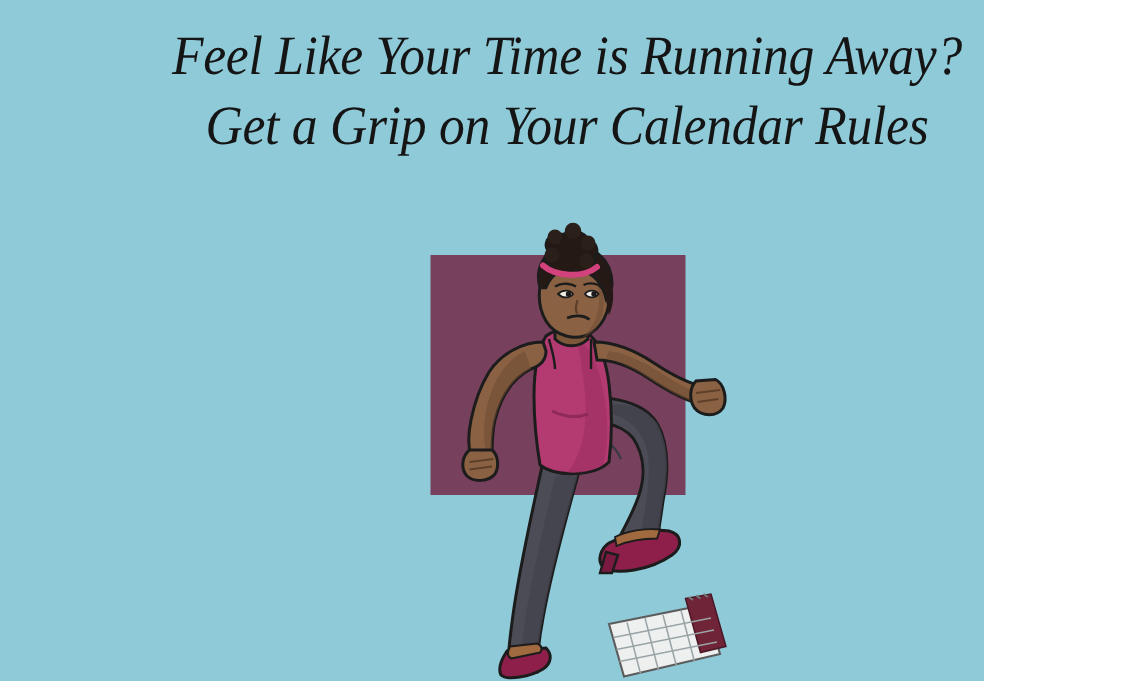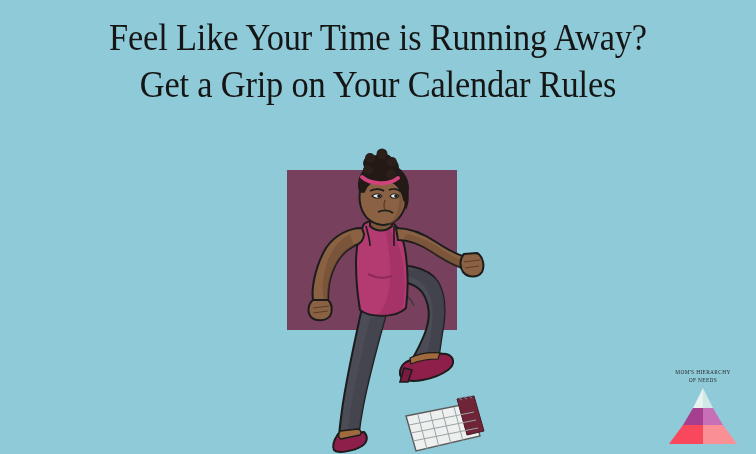--- a/index.html
+++ b/index.html
@@ -2,24 +2,25 @@
 <html><head>
 <meta charset="utf-8">
 <style>
   html, body {
     margin: 0;
     padding: 0;
     background: #ffffff;
   }
   #graphic {
     position: relative;
-    width: 756px;
+    width: 656px;
     height: 454px;
     overflow: hidden;
     font-family: "Liberation Serif", serif;
+    font-style: italic;
   }
   #bg-layer {
     position: absolute;
     inset: 0;
     background: #8ecad8;
   }
   #headline {
     position: absolute;
     left: 0;
     top: 14px;

